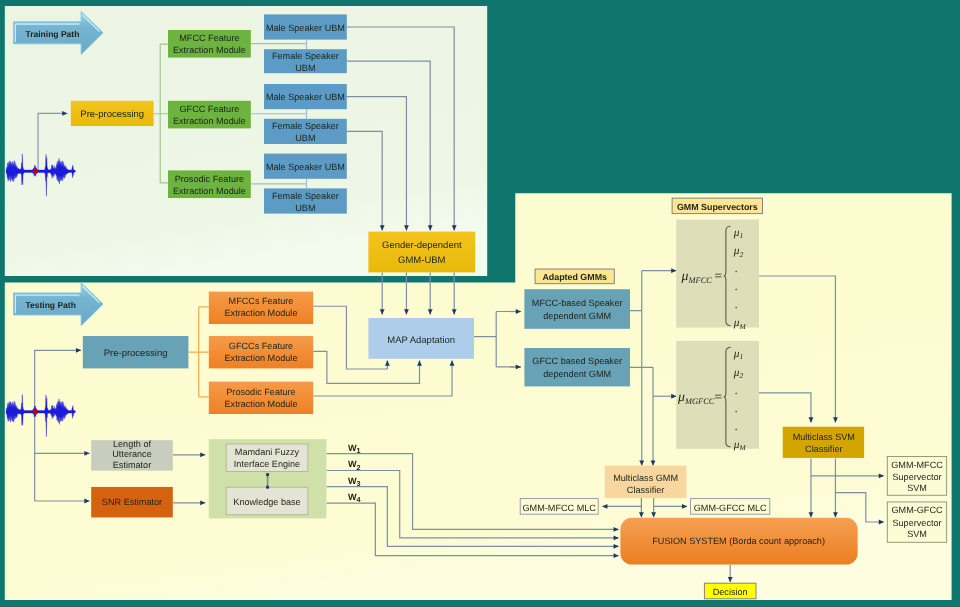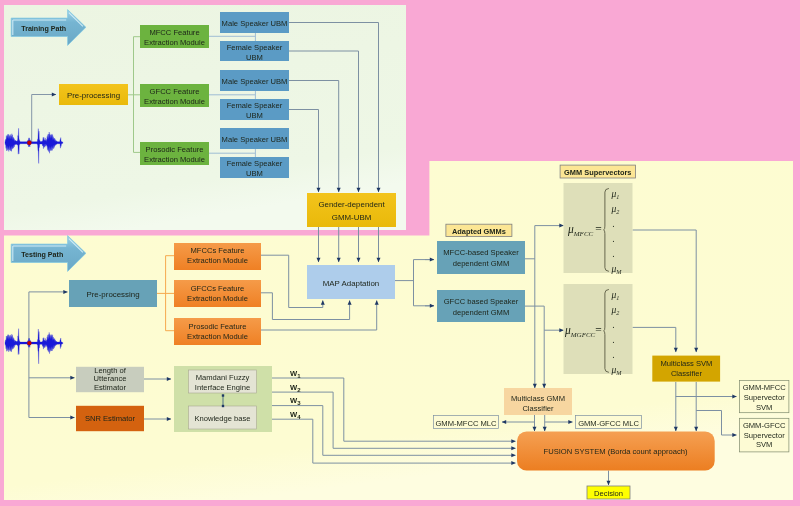--- a/index.html
+++ b/index.html
@@ -1,16 +1,16 @@
 <!DOCTYPE html>
 <html><head>
 <meta charset="utf-8">
 <style>
   html,body{margin:0;padding:0;background:#ffffff;}
-  #root{position:relative;width:800px;height:506px;overflow:hidden;background:#f9a8d4;
+  #root{position:relative;width:800px;height:506px;overflow:hidden;background:#0f766e;
         font-family:"Liberation Sans",sans-serif;}
   svg#canvas{display:block;width:800px;height:506px;}
   text{font-family:"Liberation Sans",sans-serif;fill:#1c2318;}
   .t8{font-size:7.6px;}
   .t9{font-size:7.9px;}
   .b{font-weight:bold;}
   .mi{font-family:"Liberation Serif",serif;font-style:italic;}
 </style>
 </head>
 <body>

